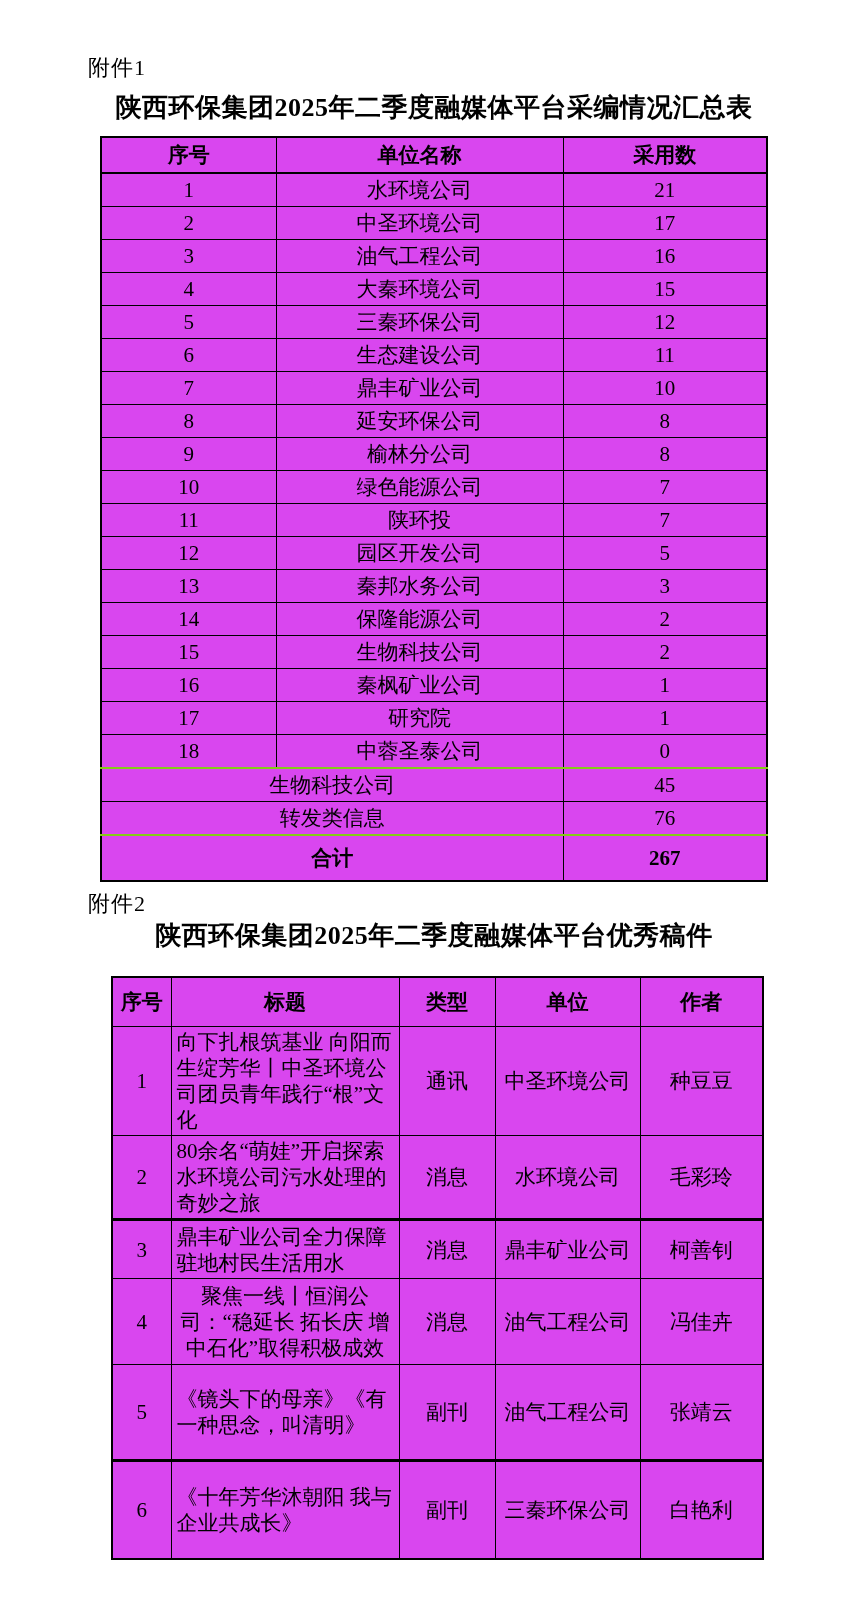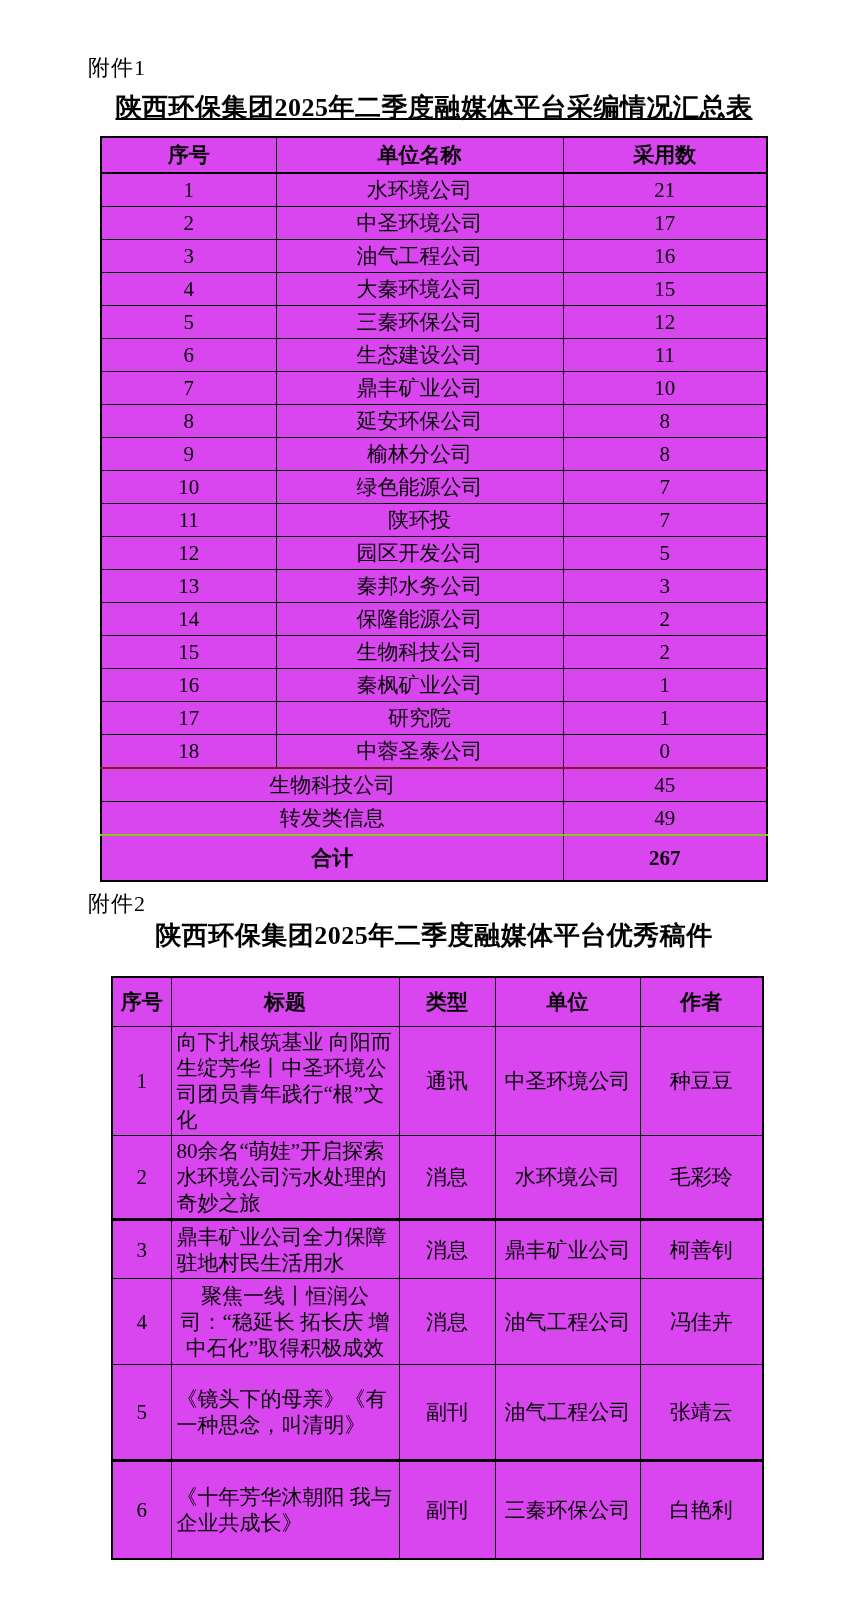--- a/index.html
+++ b/index.html
@@ -15,21 +15,21 @@
     font-size:22px;line-height:24px;letter-spacing:1px;
   }
   #att1-label{top:56px;}
   #att2-label{top:892px;}
 
   .doc-title{
     position:absolute;left:0;width:868px;
     text-align:center;font-size:26px;font-weight:bold;
     letter-spacing:0.5px;line-height:30px;
   }
-  #title1{top:93px;text-decoration:underline;}
+  #title1{top:93px;}
   #title2{top:921px;}
 
   table{
     position:absolute;border-collapse:collapse;table-layout:fixed;
     background:#d946ef;
   }
   th,td{
     border:1px solid #000;
     text-align:center;vertical-align:middle;
     padding:2px 5px;overflow:hidden;
@@ -37,21 +37,21 @@
   th{
     font-family:"Liberation Sans","DejaVu Sans",sans-serif;
     font-weight:bold;font-size:21px;
   }
   td{font-size:21px;line-height:26px;}
 
   
   .t1{left:100px;top:136px;width:666px;border:2px solid #000;}
   .t1 th{height:30px;border-bottom:2px solid #000;}
   .t1 td{height:30px;padding:1px 5px;}
-  .t1 tbody tr:nth-child(18) td{border-bottom:2px solid #7f1d1d;}
+  .t1 tbody tr:nth-child(18) td{border-bottom:2px solid #84cc16;}
   .t1 tbody tr:nth-child(20) td{border-bottom:2px solid #84cc16;}
   .t1 tbody tr.total td{height:42px;font-weight:bold;}
 
   
   .t2{left:111px;top:976px;width:651px;border:2px solid #000;}
   .t2 th{height:44px;}
   .t2 td.cell-title{text-align:left;}
   .t2 tbody tr:nth-child(1) td{height:100px;}
   .t2 tbody tr:nth-child(2) td{height:73px;}
   .t2 tbody tr:nth-child(3) td{height:53px;}
@@ -172,21 +172,21 @@
           <td>18</td>
           <td>中蓉圣泰公司</td>
           <td>0</td>
         </tr>
         <tr>
           <td colspan="2">生物科技公司</td>
           <td>45</td>
         </tr>
         <tr>
           <td colspan="2">转发类信息</td>
-          <td>49</td>
+          <td>76</td>
         </tr>
         <tr class="total">
           <td colspan="2">合计</td>
           <td>267</td>
         </tr>
       </tbody>
   </table>
 
   <div class="att-label" id="att2-label">附件2</div>
 

